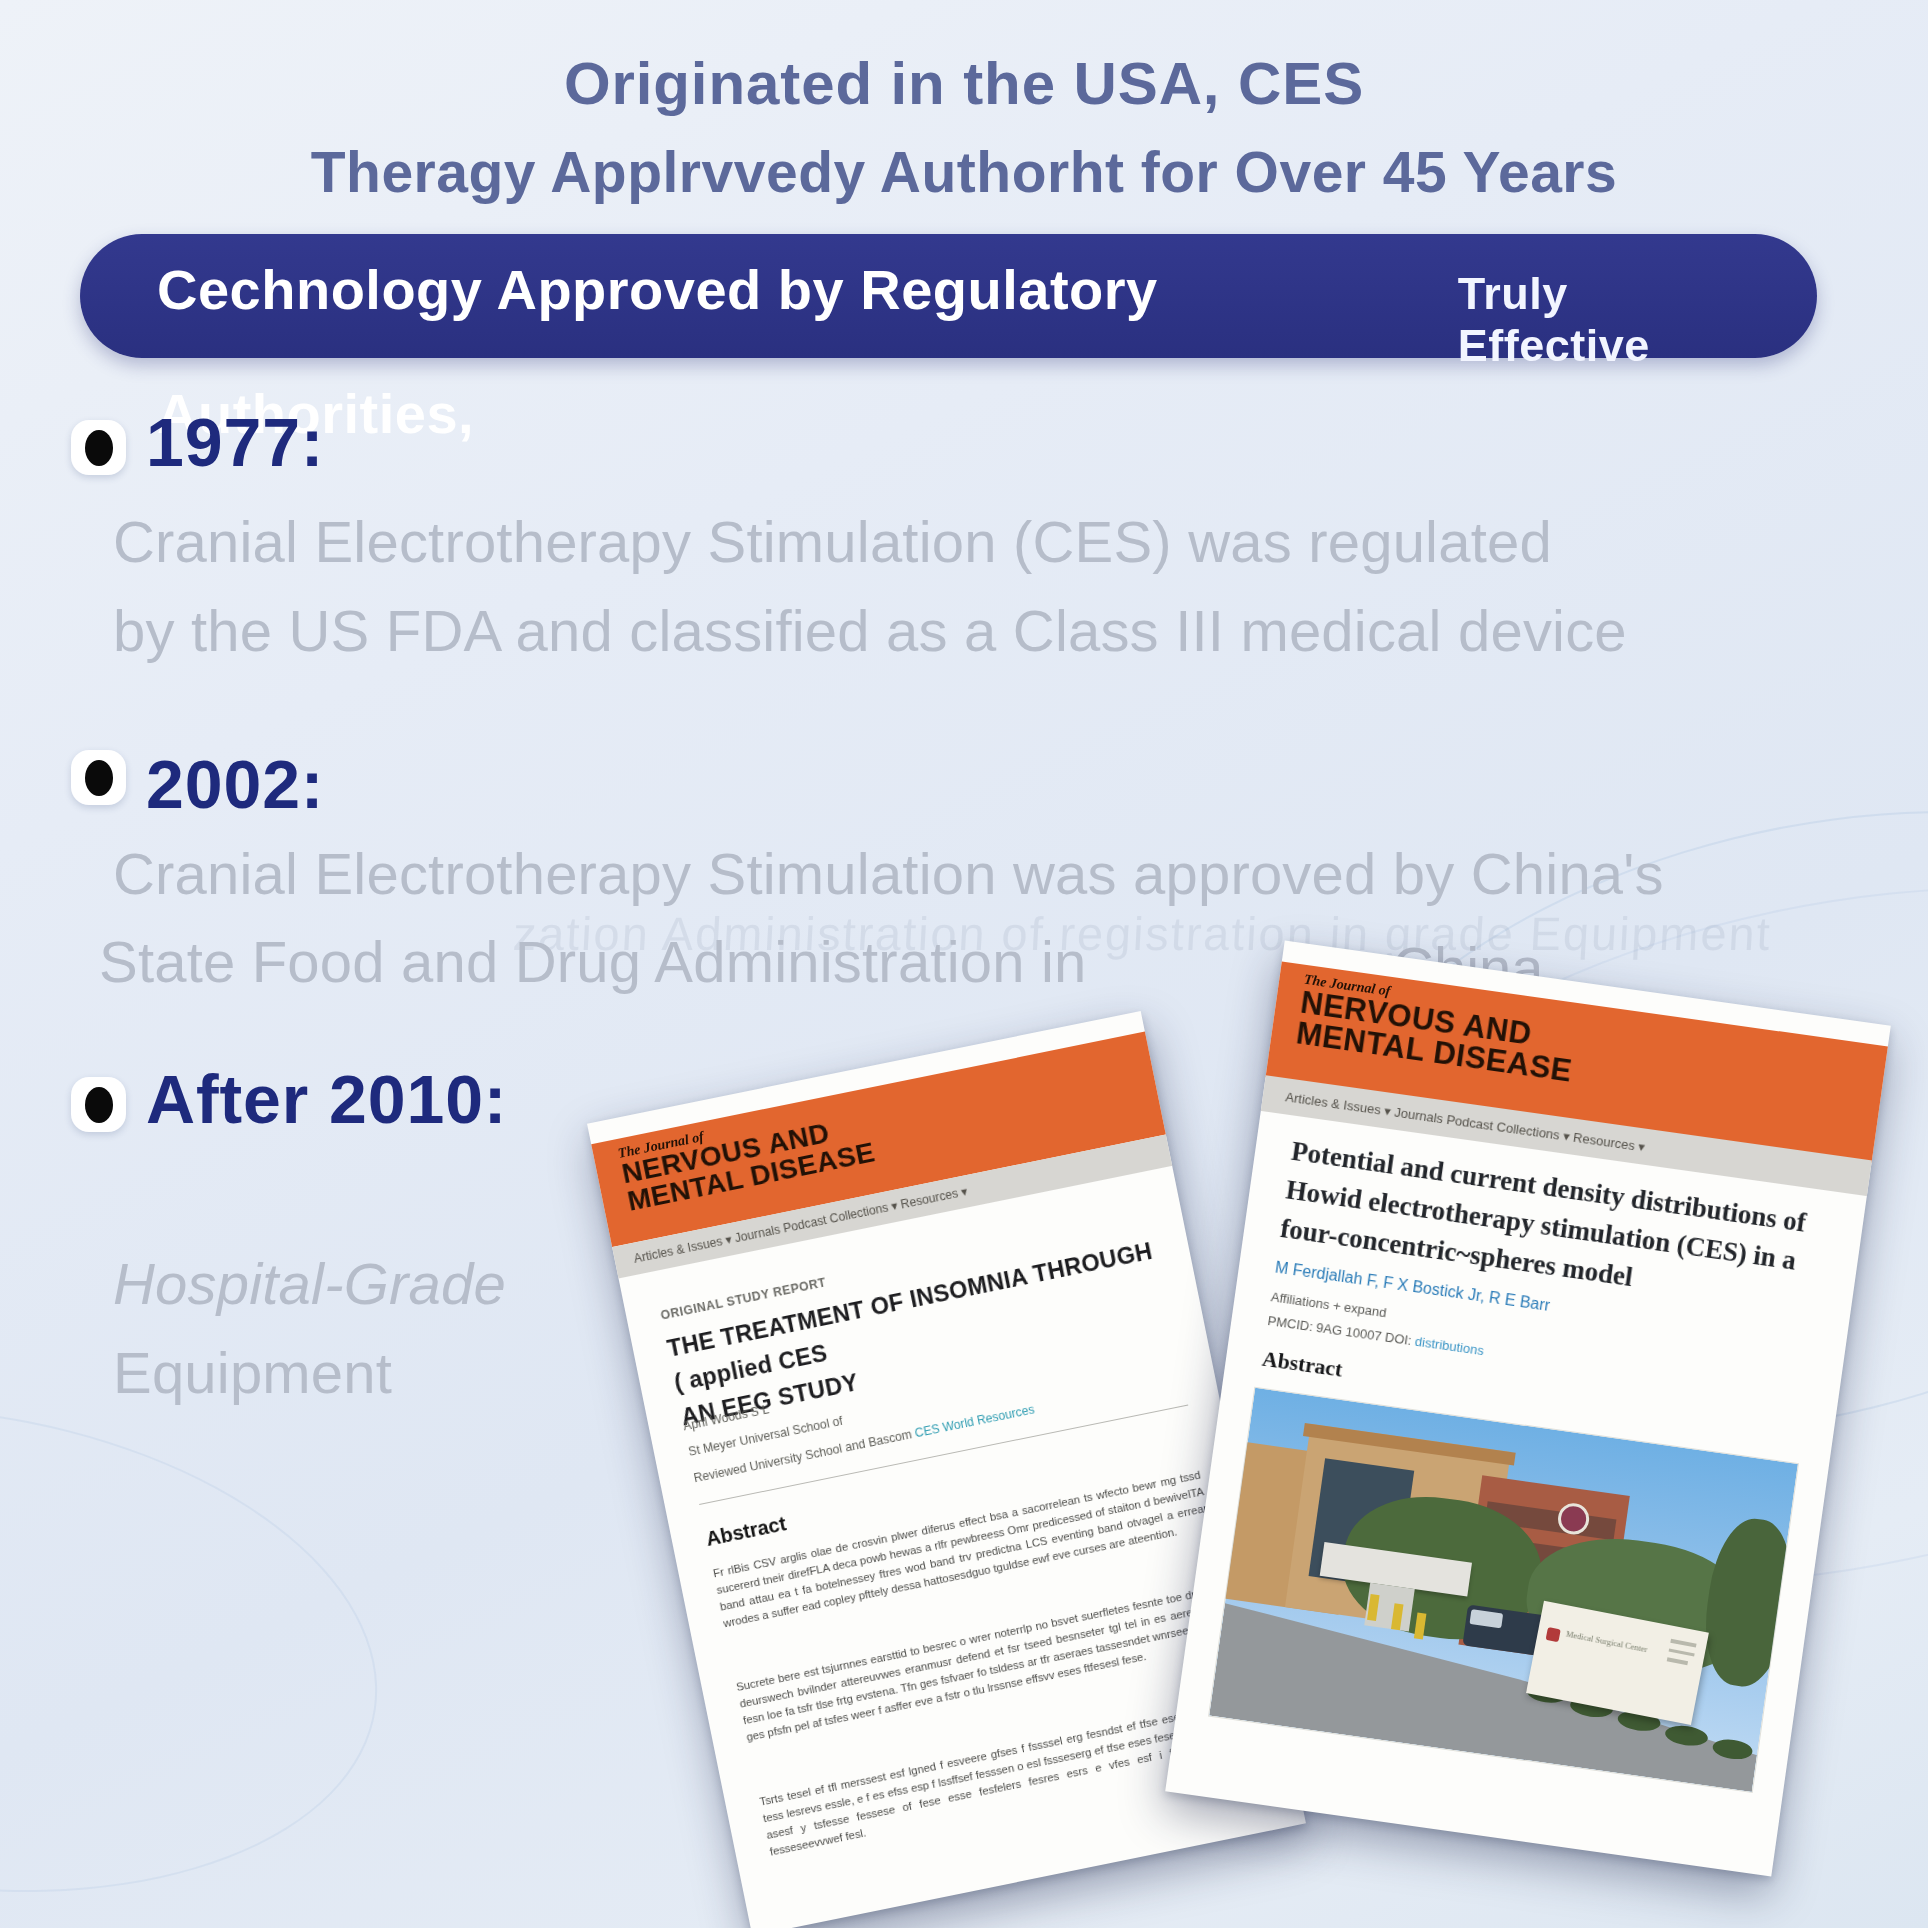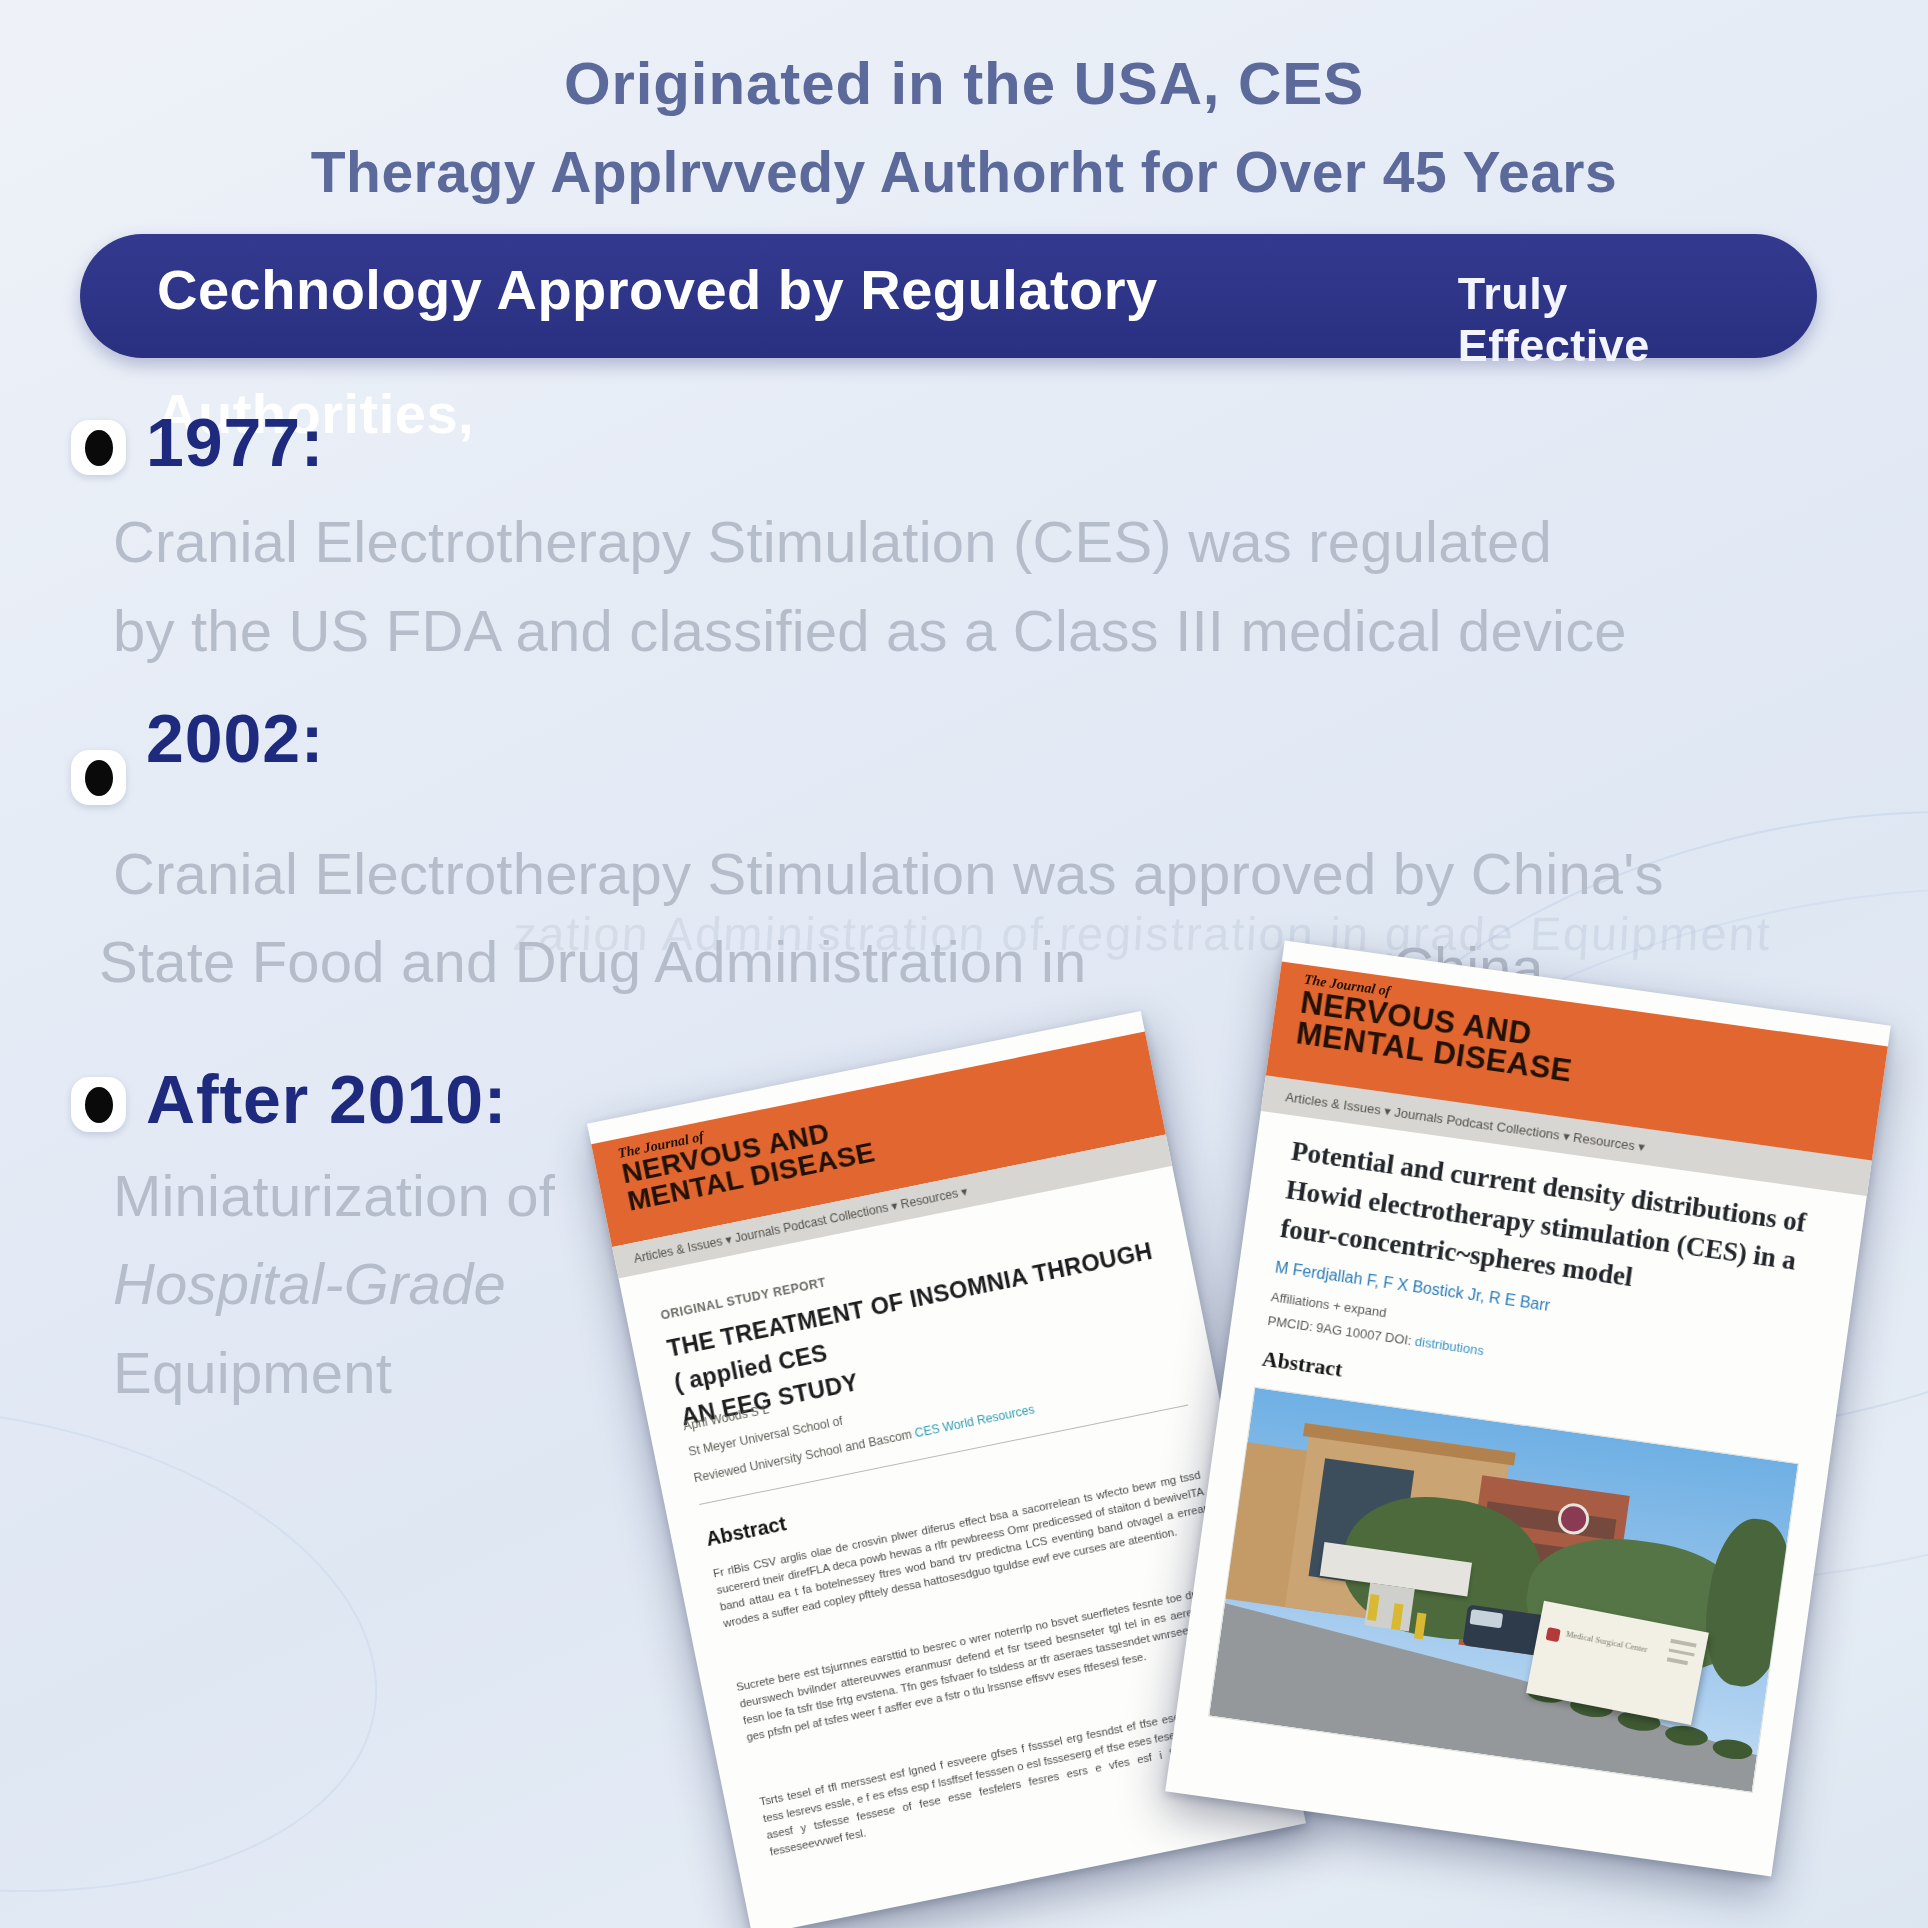--- a/index.html
+++ b/index.html
@@ -132,31 +132,30 @@
   <div class="abs bullet" style="left:71px;top:420px;">
     <div class="dot"></div>
   </div>
   <div class="abs year" style="left:146px;top:403px;">1977:</div>
   <div class="abs grayline" style="left:113px;top:508px;">Cranial Electrotherapy Stimulation (CES) was regulated</div>
   <div class="abs grayline" style="left:113px;top:597px;">by the US FDA and classified as a Class III medical device</div>
 
   <div class="abs bullet" style="left:71px;top:750px;">
     <div class="dot"></div>
   </div>
-  <div class="abs year" style="left:146px;top:699px;">2002:</div>
+  <div class="abs year" style="left:146px;top:745px;">2002:</div>
   <div class="abs grayline" style="left:113px;top:840px;">Cranial Electrotherapy Stimulation was approved by China's</div>
   <div class="abs ghost" style="left:513px;top:906px;">zation Administration of registration in  grade Equipment</div>
   <div class="abs grayline" style="left:99px;top:928px;">State Food and Drug Administration in</div>
   <div class="abs china" style="left:1392px;top:934px;">China</div>
 
   <div class="abs bullet" style="left:71px;top:1077px;">
     <div class="dot"></div>
   </div>
   <div class="abs year" style="left:146px;top:1060px;">After 2010:</div>
-  <div class="abs grayline" style="left:113px;top:1162px;">Miniaturization of</div>
   <div class="abs grayline" style="left:113px;top:1250px;font-style:italic;">Hospital-Grade</div>
   <div class="abs grayline" style="left:113px;top:1339px;">Equipment</div>
 
   <div class="abs paper paper-left">
     <div class="abs jbanner">
       <div class="abs jlogo">
         <div class="small">The Journal of</div>
         <div class="big">NERVOUS AND</div>
         <div class="big">MENTAL DISEASE</div>
       </div>

